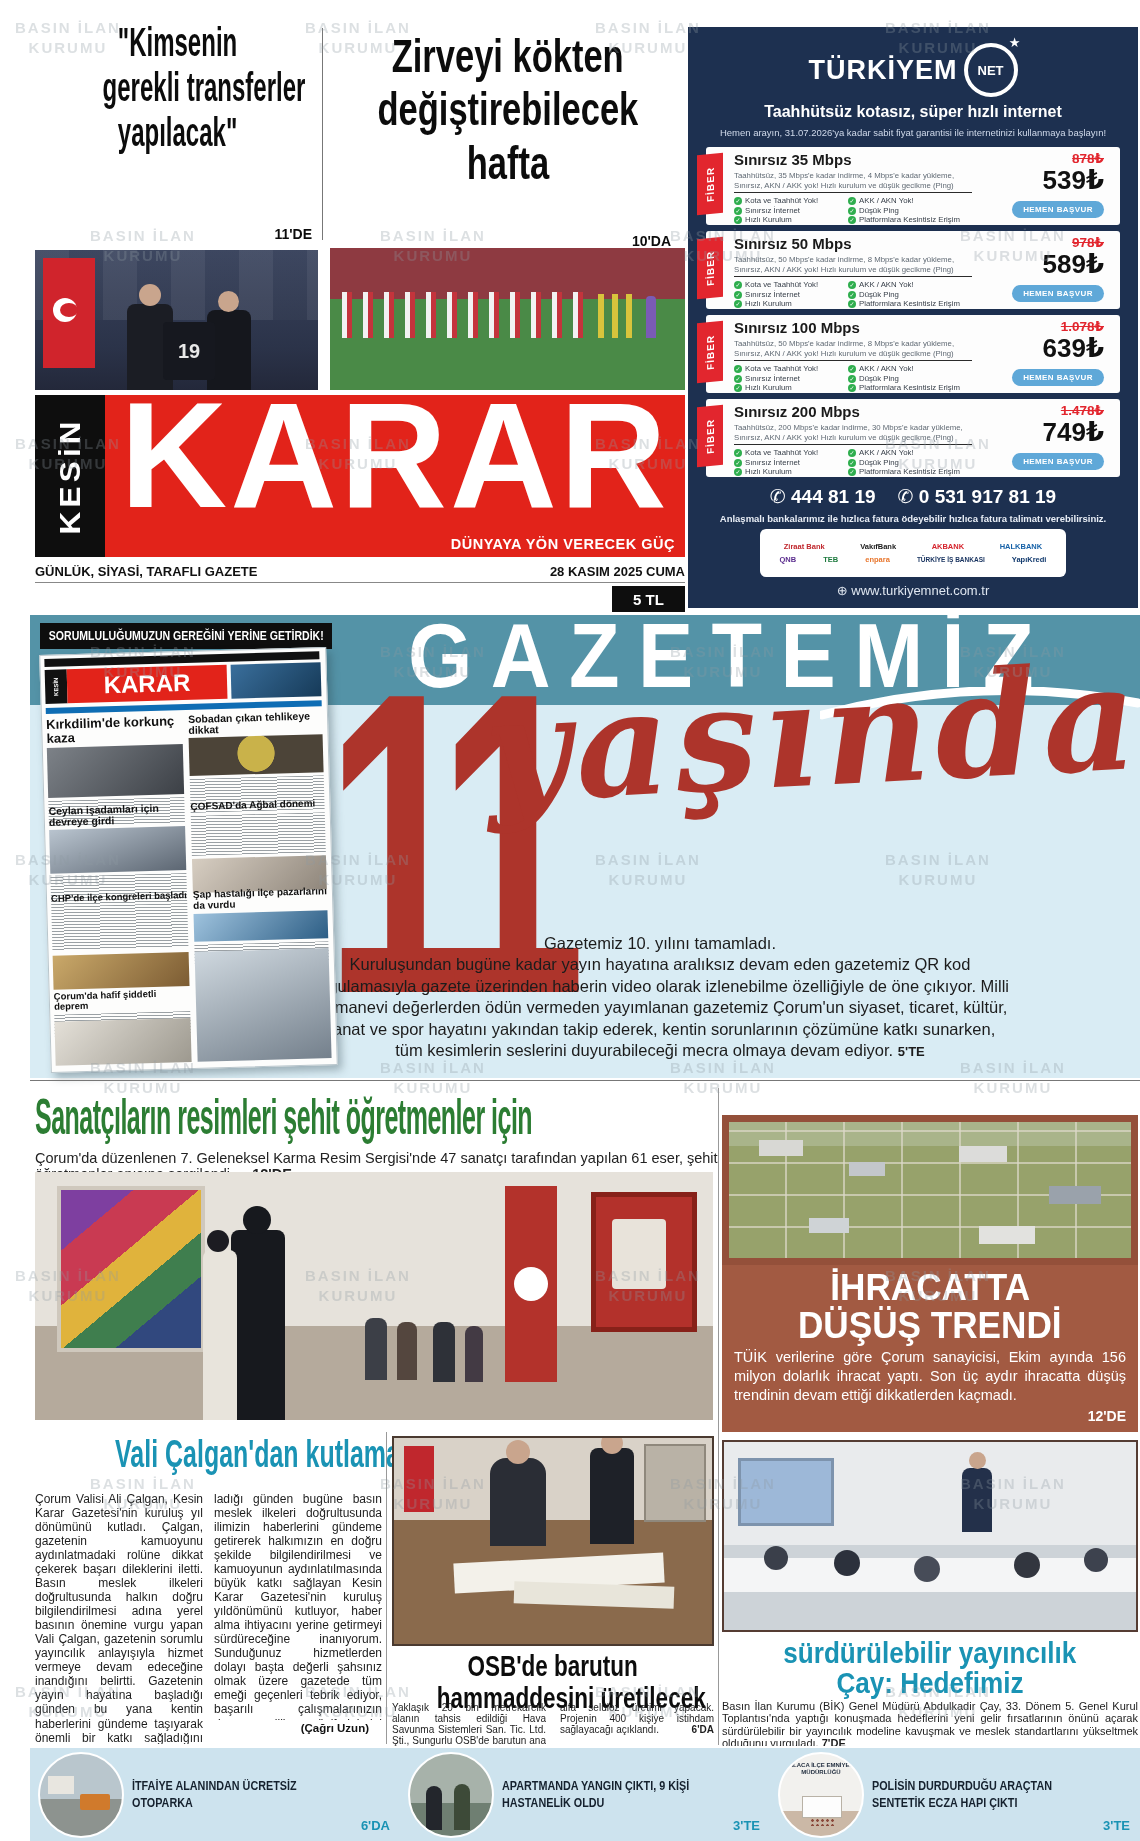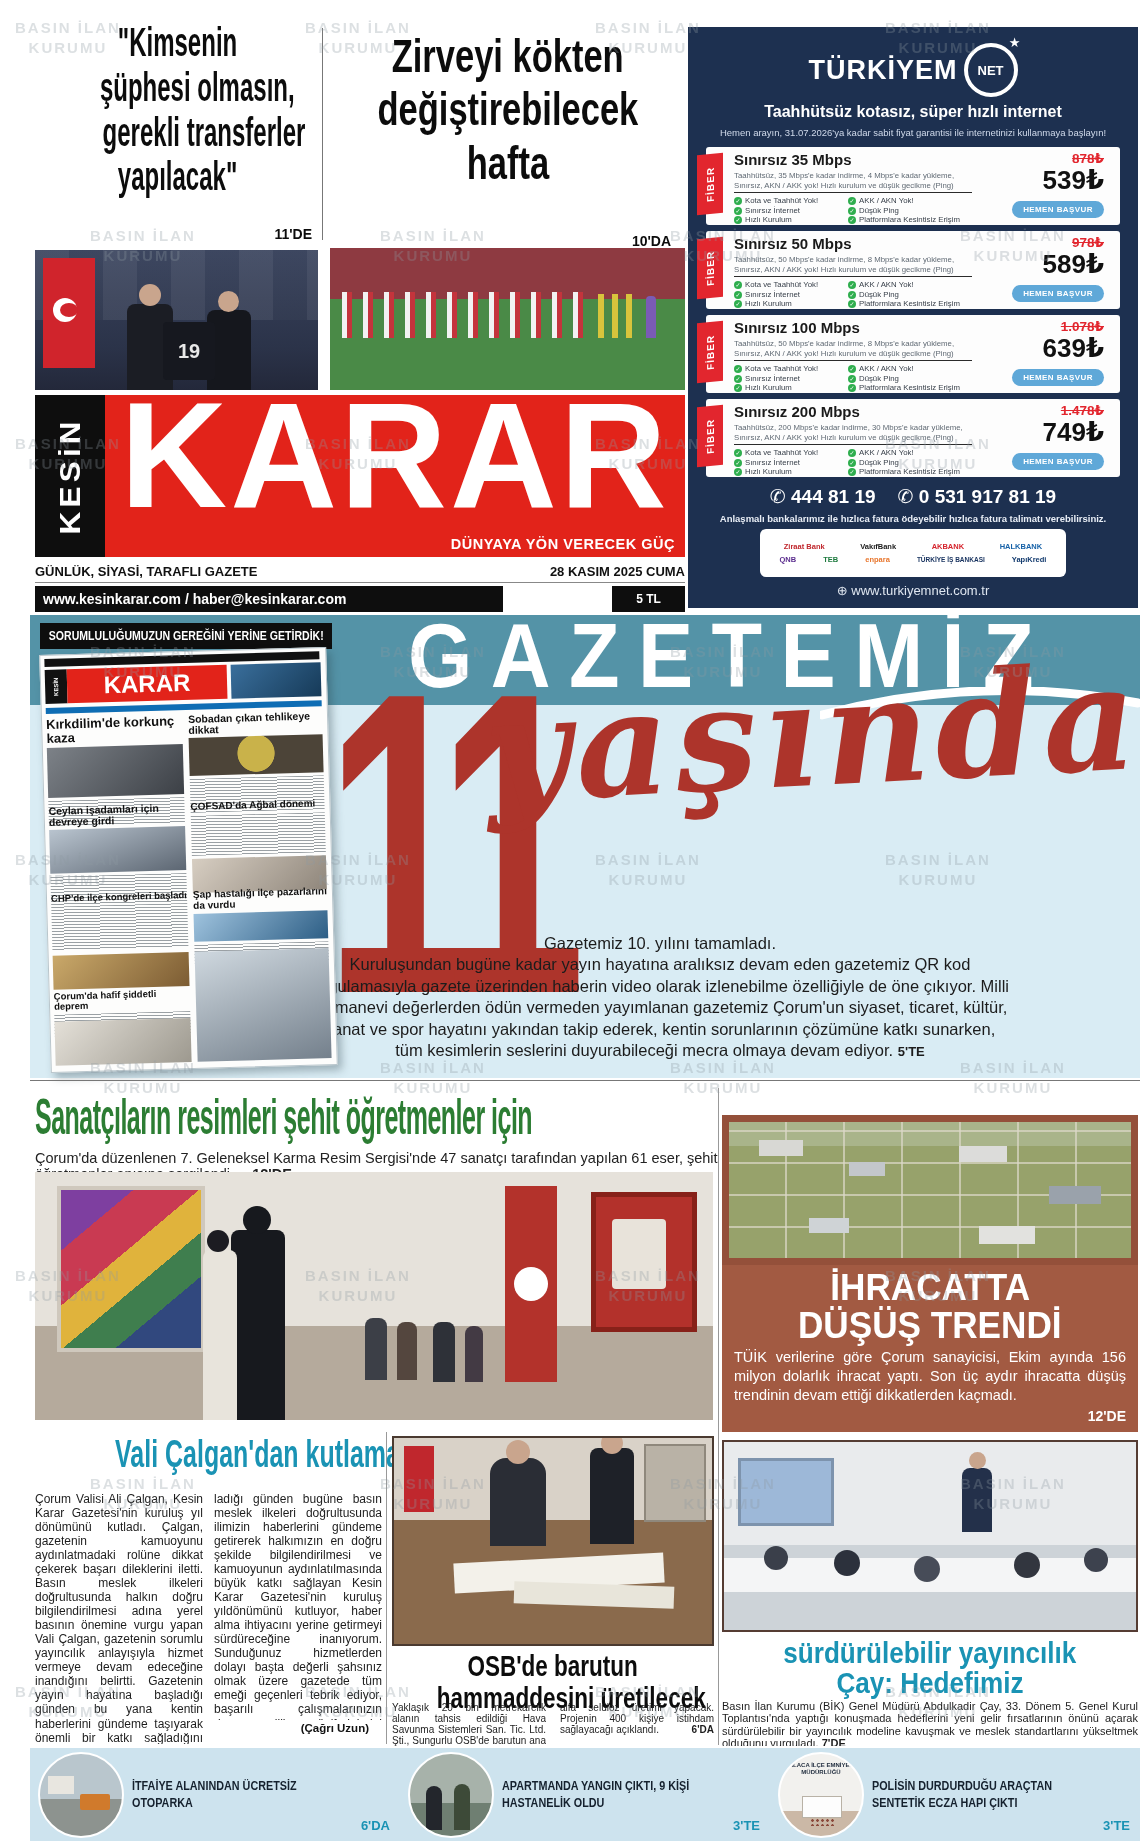--- a/index.html
+++ b/index.html
@@ -58,21 +58,20 @@
   #wm{position:absolute;left:0;top:0;width:952px;height:1841px;z-index:40;pointer-events:none;}
 </style>
 </head>
 <body>
 
 <div class="page">
 
   <section class="abs" style="left:35px;top:20px;width:285px;height:222px;">
     <div class="hl" style="font-size:40px;">
       <div><span class="cx" style="transform:scaleX(.6);">"Kimsenin</span></div>
-      <div><span class="cx" style="transform:scaleX(.6);">şüphesi olmasın,</span></div>
       <div><span class="cx" style="transform:scaleX(.6);">gerekli transferler</span></div>
       <div><span class="cx" style="transform:scaleX(.6);">yapılacak"</span></div>
     </div>
     <div class="pref" style="position:absolute;right:8px;bottom:0;">11'DE</div>
   </section>
 
   <div class="photo" style="left:35px;top:250px;width:283px;height:140px;background:linear-gradient(180deg,#39435d,#2b3349 70%,#23283a);">
     <div class="abs" style="left:0;top:0;width:283px;height:70px;background:repeating-linear-gradient(90deg,rgba(255,255,255,.08) 0 34px,rgba(255,255,255,.02) 34px 68px);"></div>
     <div class="abs" style="left:8px;top:8px;width:52px;height:110px;background:#d0242c;">
       <div class="abs" style="left:10px;top:40px;width:24px;height:24px;border-radius:50%;background:#fff;"></div>
@@ -232,24 +231,21 @@
       <span>KESiN</span>
     </div>
   <div class="karar-box">
     <div class="karar-word">KARAR</div>
     <div class="slogan">DÜNYAYA YÖN VERECEK GÜÇ</div>
   </div>
   <div class="abs" style="left:35px;top:560px;width:650px;height:22px;border-bottom:1px solid #888;display:flex;justify-content:space-between;align-items:center;font-weight:800;font-size:13px;color:#111;">
     <span>GÜNLÜK, SİYASİ, TARAFLI GAZETE</span>
     <span>28 KASIM 2025 CUMA</span>
   </div>
-  <div class="abs" style="left:35px;top:586px;width:468px;height:26px;background:#0e0e0e;color:#fff;display:flex;align-items:center;padding-left:8px;box-sizing:border-box;font-weight:800;font-size:14px;">
-    <span>www.kesinkarar.com / haber@kesinkarar.com</span>
-  </div>
-  <div class="abs" style="left:612px;top:586px;width:73px;height:26px;background:#0e0e0e;color:#fff;display:flex;align-items:center;justify-content:center;font-weight:800;font-size:12px;text-align:center;">
+  <div class="abs" style="left:612px;top:586px;width:73px;height:26px;background:#0e0e0e;color:#fff;display:flex;align-items:center;justify-content:center;font-weight:800;font-size:15px;text-align:center;">
     <span>5 TL</span>
   </div>
 
   <section class="anniv">
     <div class="teal-band"></div>
     <svg class="abs" style="left:790px;top:72px;width:320px;height:34px;" viewBox="0 0 320 34">
         <path d="M2 28 Q 160 -14 318 16" stroke="#ffffff" stroke-width="9" fill="none" stroke-linecap="round"></path>
       </svg>
     <div class="gazetemiz">GAZETEMİZ</div>
     <div class="big11">11</div>

